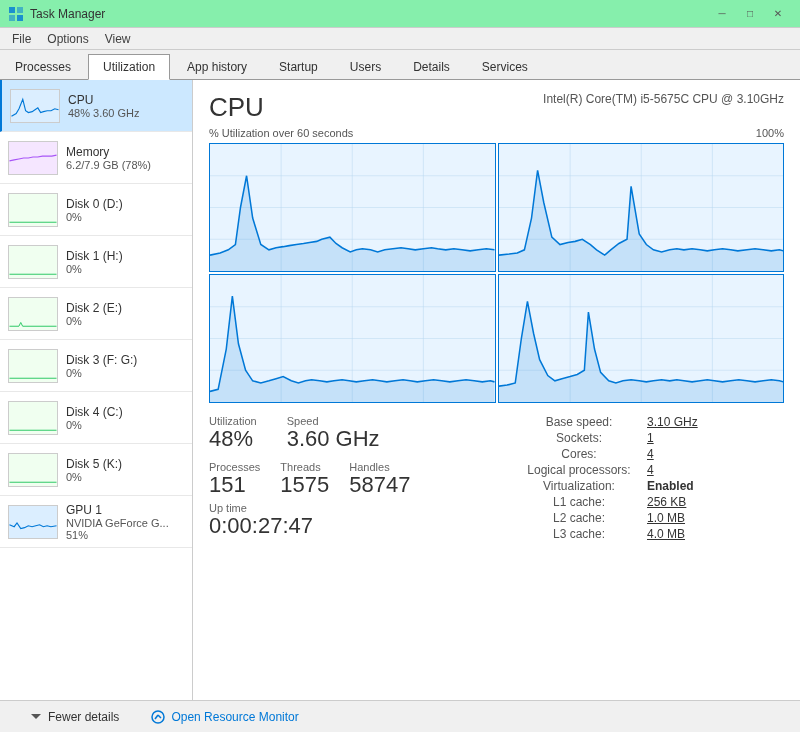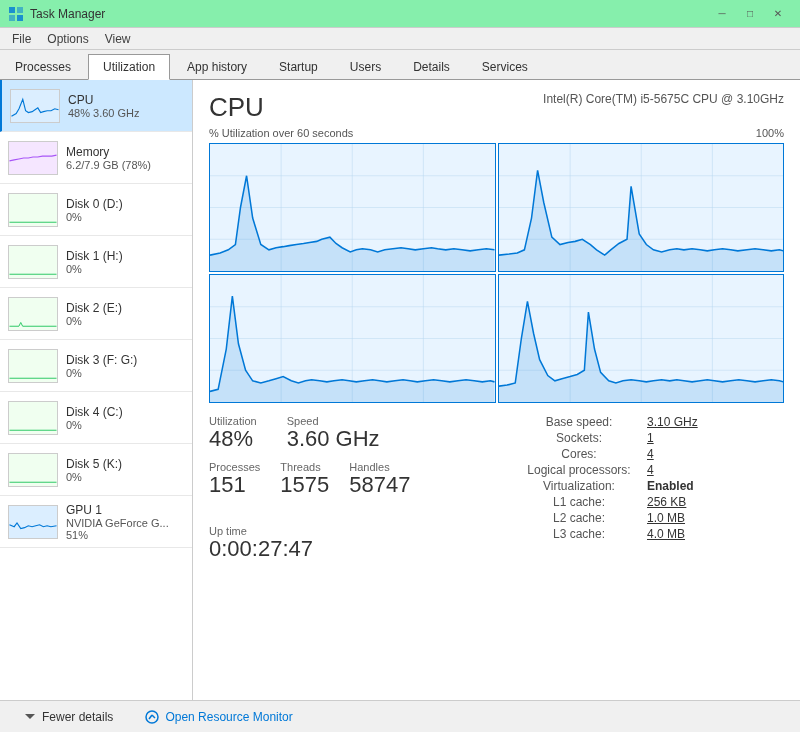--- a/index.html
+++ b/index.html
@@ -47,21 +47,21 @@
     .stat-value { font-size: 22px; font-weight: 300; color: #333; line-height: 1.1; }
     
     
     .specs-table { font-size: 12px; color: #555; }
     .specs-row { display: flex; gap: 8px; margin-bottom: 2px; }
     .specs-key { width: 120px; text-align: center; }
     .specs-val { color: #333; font-weight: 600; }
     .specs-val.normal { font-weight: 400; text-decoration: underline; }
     
     
-    .bottombar { height: 32px; background: #f0f0f0; border-top: 1px solid #ccc; display: flex; align-items: center; padding: 0 18px; gap: 20px; }
+    .bottombar { height: 32px; background: #f0f0f0; border-top: 1px solid #ccc; display: flex; align-items: center; padding: 0 24px; gap: 20px; }
     .bottombar-btn { display: flex; align-items: center; gap: 6px; cursor: pointer; font-size: 12px; color: #333; background: none; border: none; padding: 4px 6px; }
     
     
     .mini-svg { width: 100%; height: 100%; }
     
     
     .thumb-cpu { background: #dbeeff; }
     .thumb-memory { background: #f5e6ff; }
     .thumb-disk { background: #f0fff0; }
     .thumb-gpu { background: #dbeeff; }
@@ -305,21 +305,21 @@
           </div>
           <div>
             <div class="stat-label">Threads</div>
             <div class="stat-value">1575</div>
           </div>
           <div>
             <div class="stat-label">Handles</div>
             <div class="stat-value">58747</div>
           </div>
         </div>
-        <div style="margin-top:24px;">
+        <div style="margin-top:1px;">
           <div class="stat-label">Up time</div>
           <div class="stat-value">0:00:27:47</div>
         </div>
       </div>
 
       <div class="specs-table">
         <div class="specs-row">
           <span class="specs-key">Base speed:</span>
           <span class="specs-val normal">3.10 GHz</span>
         </div>

